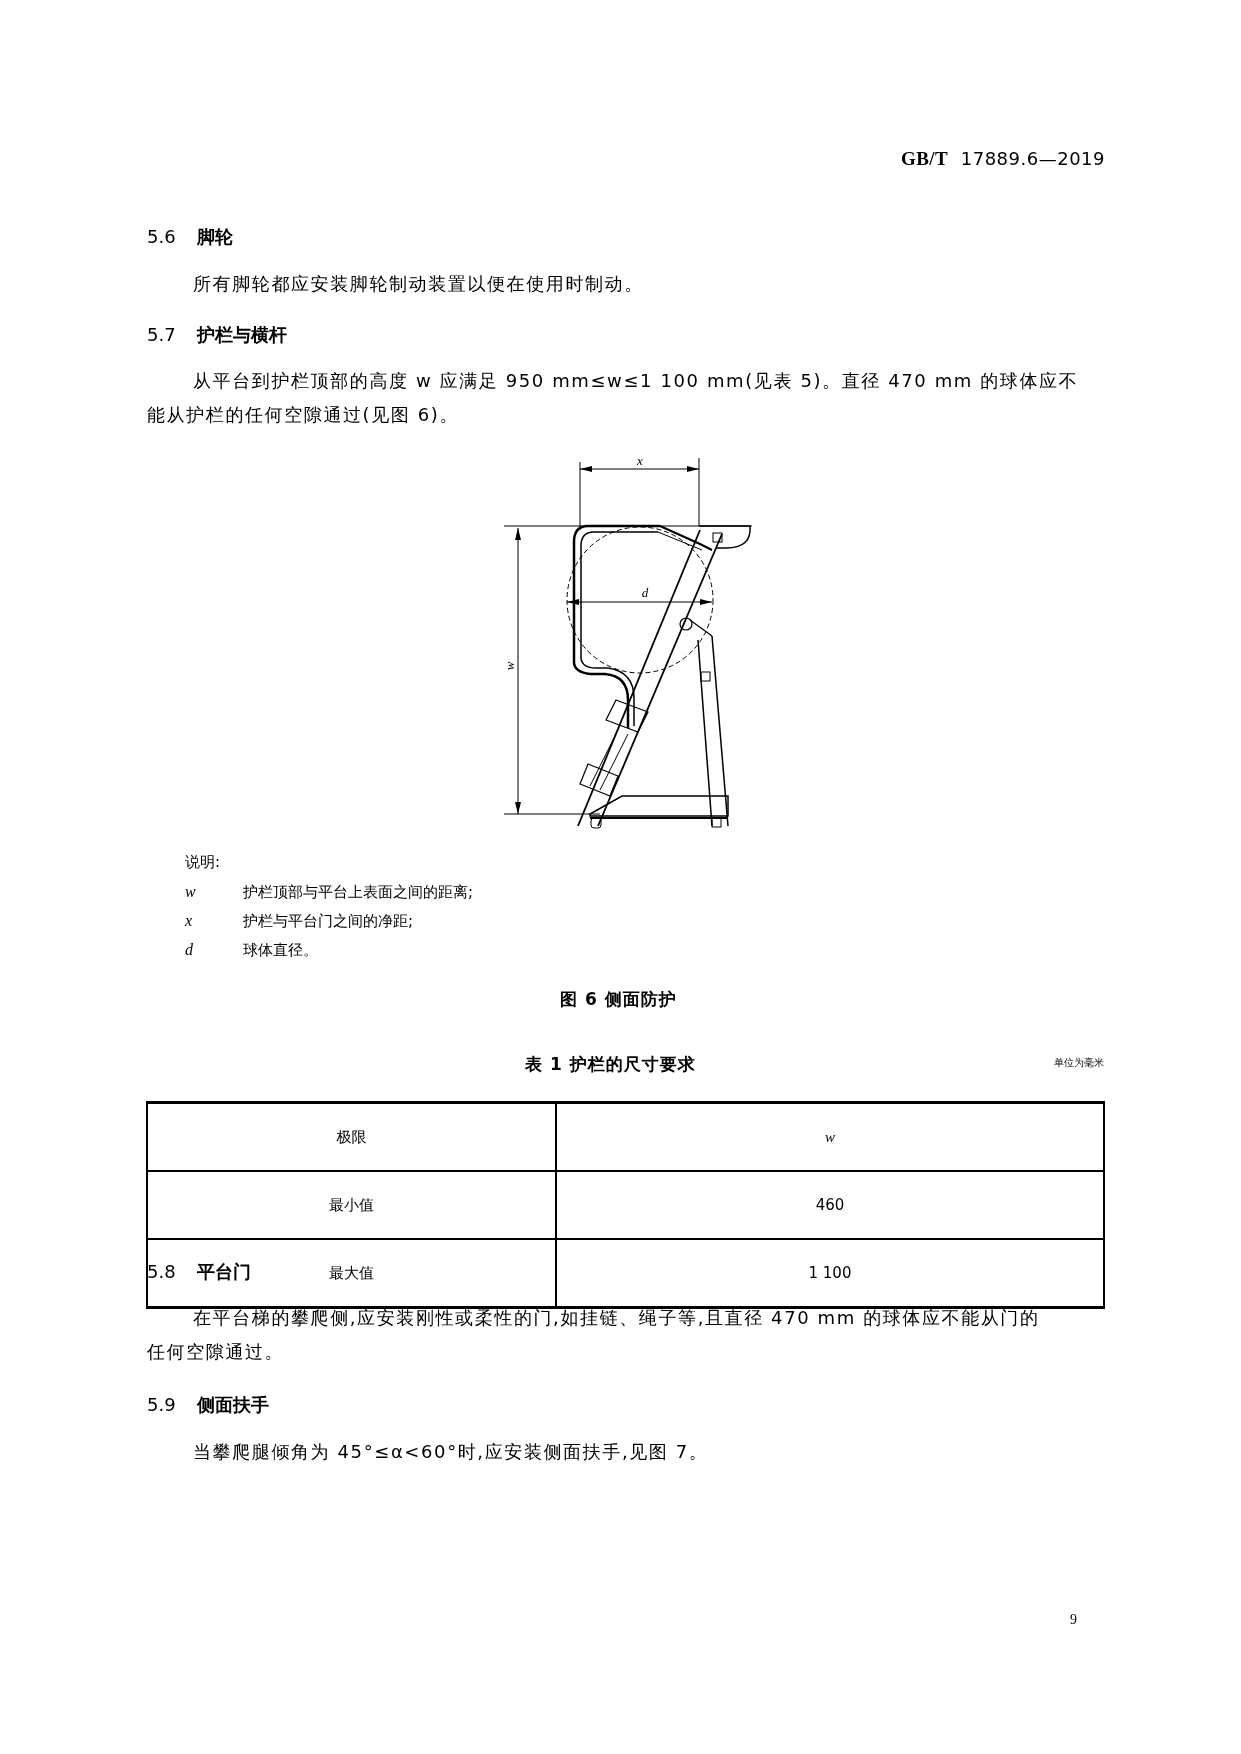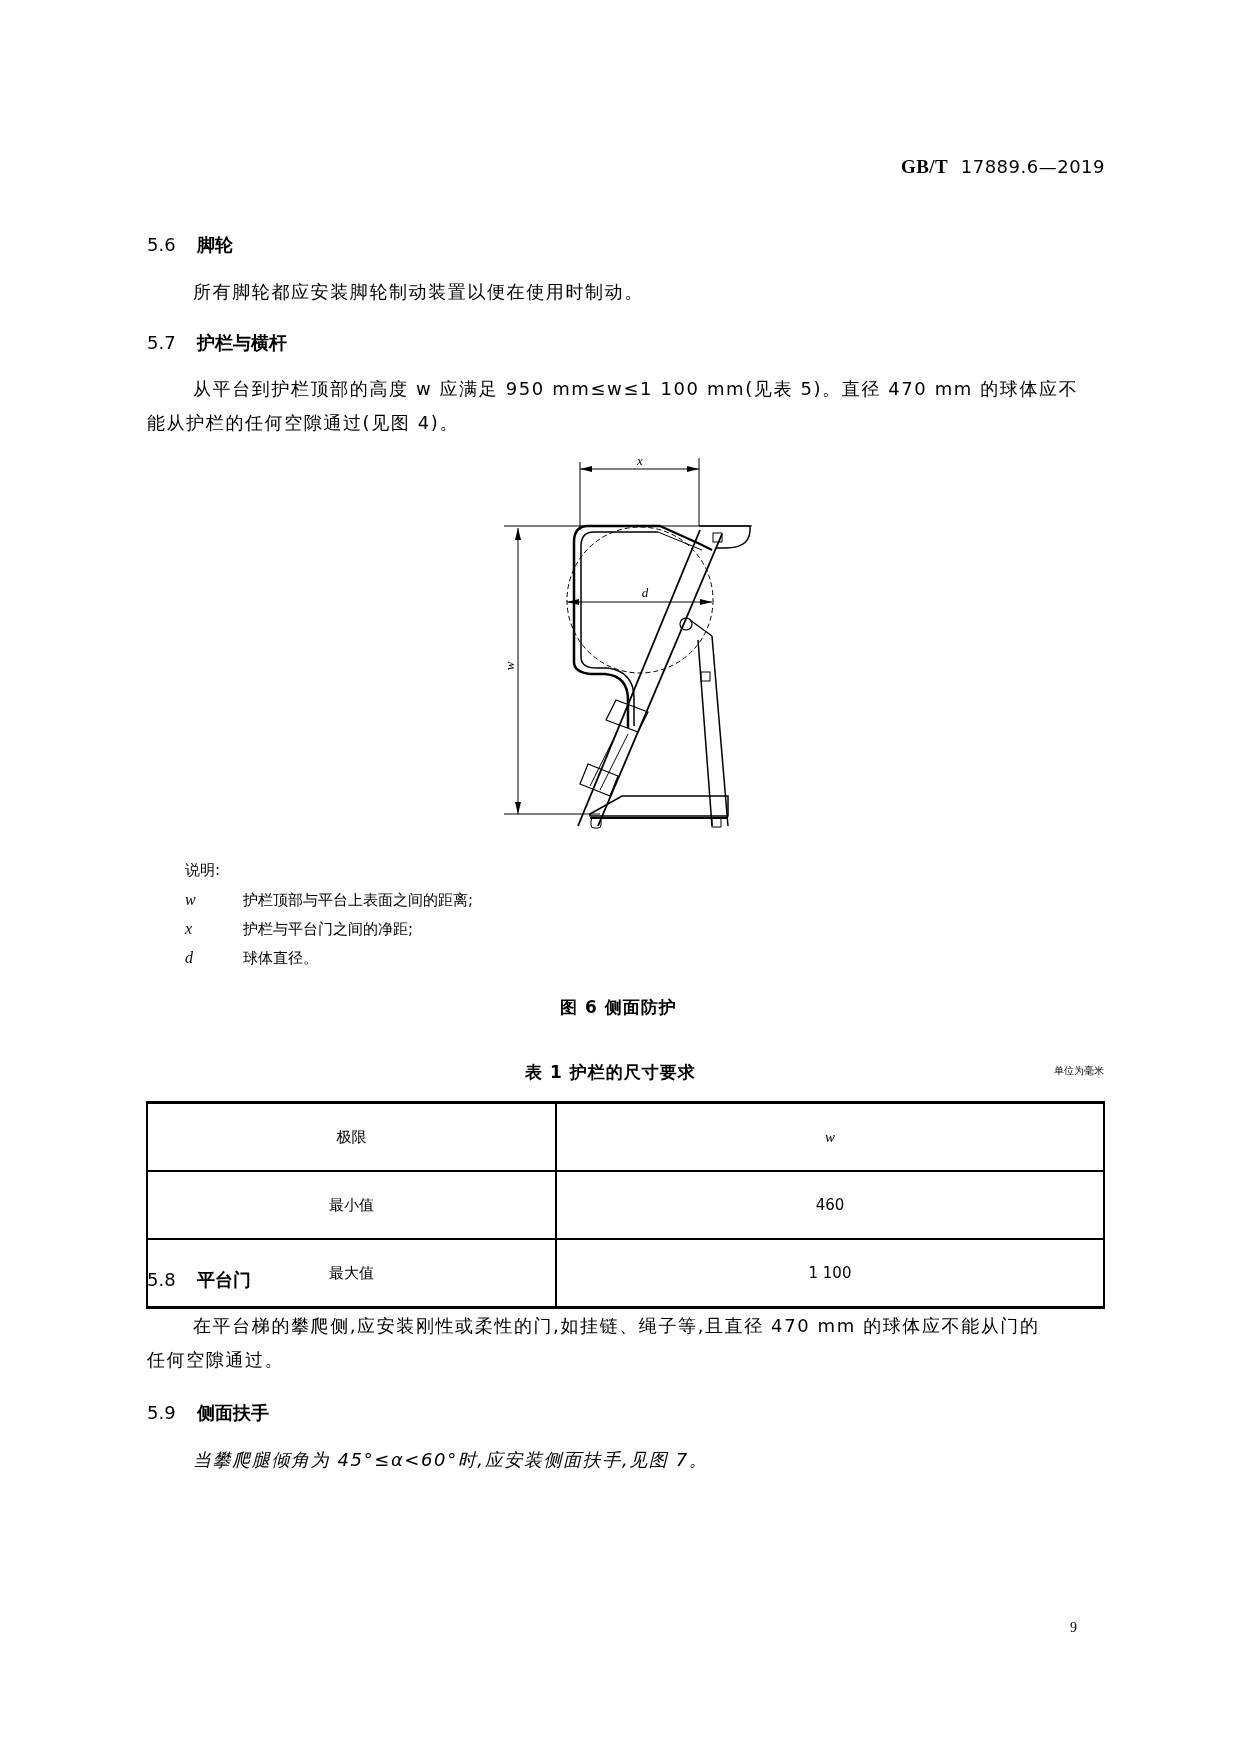--- a/index.html
+++ b/index.html
@@ -1,18 +1,18 @@
 <!DOCTYPE html>
 <html><head>
   <meta charset="utf-8">
   <style>
     html, body { margin: 0; padding: 0; background: #ffffff; }
     body { width: 1241px; height: 1754px; position: relative; overflow: hidden;
            font-family: "DejaVu Sans", "Liberation Sans", sans-serif; color: #000; }
-    .abs { position: absolute; white-space: nowrap; margin-top: 8px; }
+    .abs { position: absolute; white-space: nowrap; }
     .std-id { top: 148px; right: 136px; font-size: 18px; letter-spacing: 0.5px; }
     .std-id .gb { font-family: "Liberation Serif", "DejaVu Serif", serif; font-weight: bold; font-size: 19px; }
     .heading { font-size: 18px; font-weight: bold; }
     .heading .num { font-weight: normal; display: inline-block; width: 50px; }
     .para { font-size: 18px; line-height: 18px; letter-spacing: 1.6px; }
     .legend { font-size: 15px; }
     .legend .sym { display: inline-block; width: 58px; font-family: "Liberation Serif", "DejaVu Serif", serif; font-style: italic; font-size: 16px; }
     .caption { font-size: 17px; font-weight: bold; letter-spacing: 1px; }
     .unit { font-size: 10px; }
     table.spec { position: absolute; left: 146px; top: 1101px; width: 959px; border-collapse: collapse;
@@ -33,21 +33,21 @@
 
 <div class="abs heading" style="top:225px;left:147px;">
   <span class="num">5.6</span><span>脚轮</span>
 </div>
 <div class="abs para" style="top:275px;left:193px;">所有脚轮都应安装脚轮制动装置以便在使用时制动。</div>
 
 <div class="abs heading" style="top:323px;left:147px;">
   <span class="num">5.7</span><span>护栏与横杆</span>
 </div>
 <div class="abs para" style="top:372px;left:193px;">从平台到护栏顶部的高度 w 应满足 950 mm≤w≤1 100 mm(见表 5)。直径 470 mm 的球体应不</div>
-<div class="abs para" style="top:406px;left:147px;">能从护栏的任何空隙通过(见图 4)。</div>
+<div class="abs para" style="top:406px;left:147px;">能从护栏的任何空隙通过(见图 6)。</div>
 
 <svg class="figure" width="320" height="400" viewBox="480 440 320 400" stroke="#000" fill="none">
 
   <line x1="580" y1="462" x2="580" y2="530" stroke-width="1"></line>
   <line x1="699" y1="458" x2="699" y2="526" stroke-width="1"></line>
   <line x1="580" y1="469" x2="699" y2="469" stroke-width="1"></line>
   <polygon points="580,469 592,466 592,472" fill="#000" stroke="none"></polygon>
   <polygon points="699,469 687,466 687,472" fill="#000" stroke="none"></polygon>
   <text x="640" y="465" font-size="13" font-style="italic" fill="#000" stroke="none" text-anchor="middle" font-family="Liberation Serif, serif">x</text>
 
@@ -131,15 +131,15 @@
 
 <div class="abs heading" style="top:1260px;left:147px;">
   <span class="num">5.8</span><span>平台门</span>
 </div>
 <div class="abs para" style="top:1309px;left:193px;">在平台梯的攀爬侧,应安装刚性或柔性的门,如挂链、绳子等,且直径 470 mm 的球体应不能从门的</div>
 <div class="abs para" style="top:1343px;left:147px;">任何空隙通过。</div>
 
 <div class="abs heading" style="top:1393px;left:147px;">
   <span class="num">5.9</span><span>侧面扶手</span>
 </div>
-<div class="abs para" style="top:1443px;left:193px;font-style:italic;">当攀爬腿倾角为 45°≤α&lt;60°时,应安装侧面扶手,见图 7。</div>
+<div class="abs para" style="top:1443px;left:193px;">当攀爬腿倾角为 45°≤α&lt;60°时,应安装侧面扶手,见图 7。</div>
 
 <div class="abs page-num">9</div>
 
 </body></html>

